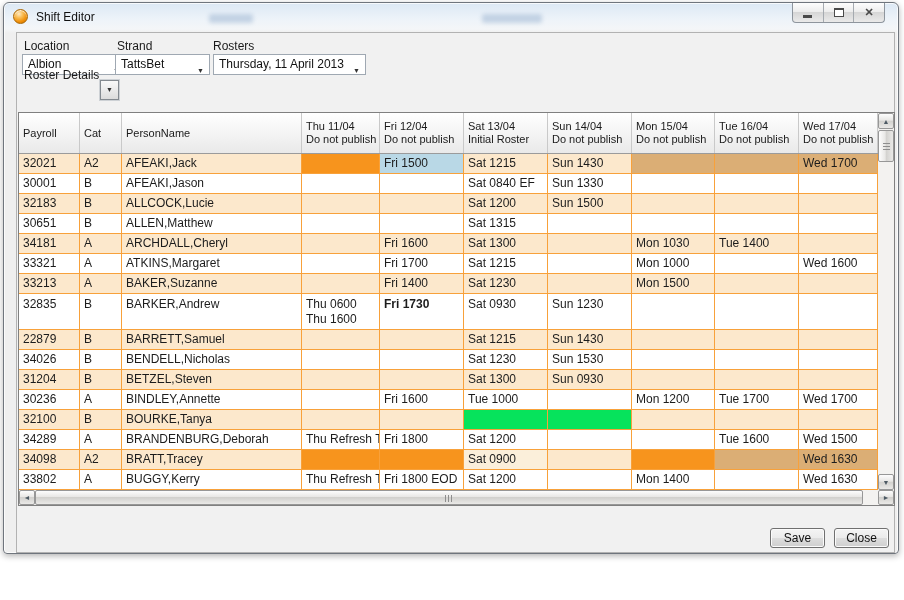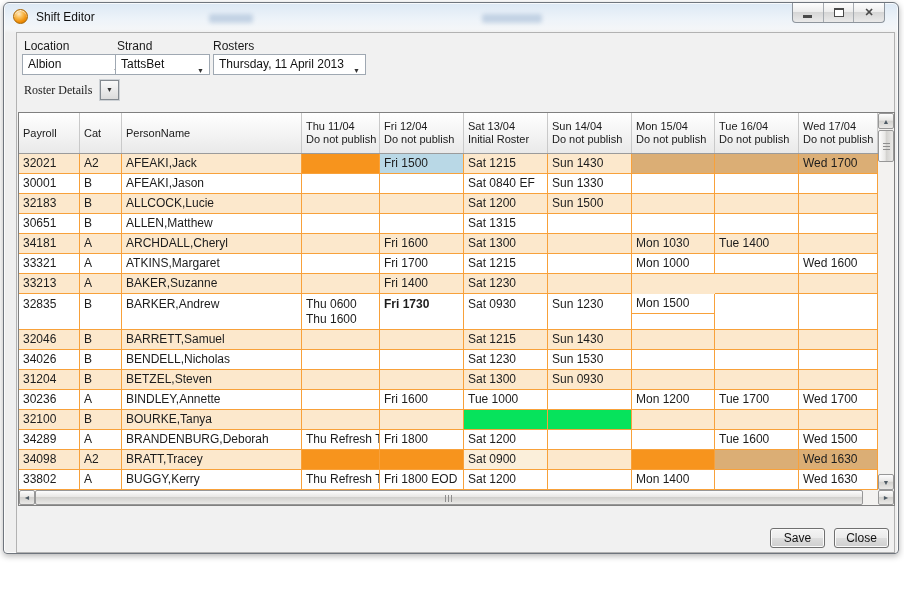--- a/index.html
+++ b/index.html
@@ -131,21 +131,21 @@
     </div>
     <div class="combo" style="left:98px; top:21px; width:95px;">
       <span>TattsBet</span>
       <span class="arr">▼</span>
     </div>
     <div class="combo" style="left:196px; top:21px; width:153px;">
       <span>Thursday, 11 April 2013</span>
       <span class="arr">▼</span>
     </div>
 
-    <div class="flabel" style="left:7px; top:50px;font-family:Liberation Serif, serif;">Roster Details</div>
+    <div class="flabel" style="left:7px; top:35px;">Roster Details</div>
     <div class="rd-btn" style="left:83px; top:47px;">
       <span>▼</span>
     </div>
 
     <div class="grid">
       <div class="ghead" id="ghead">
           <div class="gh-cell" style="width: 61px;">
             <span>Payroll</span>
           </div>
           <div class="gh-cell" style="width: 42px;">
@@ -257,41 +257,41 @@
             <div class="gcell" style="width: 79px;">Wed 1600</div>
           </div>
           <div class="grow peach">
             <div class="gcell" style="width: 61px;">33213</div>
             <div class="gcell" style="width: 42px;">A</div>
             <div class="gcell" style="width: 180px;">BAKER,Suzanne</div>
             <div class="gcell" style="width: 78px;"></div>
             <div class="gcell" style="width: 84px;">Fri 1400</div>
             <div class="gcell" style="width: 84px;">Sat 1230</div>
             <div class="gcell" style="width: 84px;"></div>
-            <div class="gcell" style="width: 83px; margin-top: 20px;">Mon 1500</div>
+            <div class="gcell" style="width: 83px;">Mon 1500</div>
             <div class="gcell" style="width: 84px;"></div>
             <div class="gcell" style="width: 79px;"></div>
           </div>
           <div class="grow white tall">
             <div class="gcell" style="width: 61px;">32835</div>
             <div class="gcell" style="width: 42px;">B</div>
             <div class="gcell" style="width: 180px;">BARKER,Andrew</div>
             <div class="gcell" style="width: 78px;">
               <div>Thu 0600</div>
               <div>Thu 1600</div>
             </div>
             <div class="gcell" style="width: 84px; font-weight: bold;">Fri 1730</div>
             <div class="gcell" style="width: 84px;">Sat 0930</div>
             <div class="gcell" style="width: 84px;">Sun 1230</div>
             <div class="gcell" style="width: 83px;"></div>
             <div class="gcell" style="width: 84px;"></div>
             <div class="gcell" style="width: 79px;"></div>
           </div>
           <div class="grow peach">
-            <div class="gcell" style="width: 61px;">32046</div>
+            <div class="gcell" style="width: 61px;">22879</div>
             <div class="gcell" style="width: 42px;">B</div>
             <div class="gcell" style="width: 180px;">BARRETT,Samuel</div>
             <div class="gcell" style="width: 78px;"></div>
             <div class="gcell" style="width: 84px;"></div>
             <div class="gcell" style="width: 84px;">Sat 1215</div>
             <div class="gcell" style="width: 84px;">Sun 1430</div>
             <div class="gcell" style="width: 83px;"></div>
             <div class="gcell" style="width: 84px;"></div>
             <div class="gcell" style="width: 79px;"></div>
           </div>

